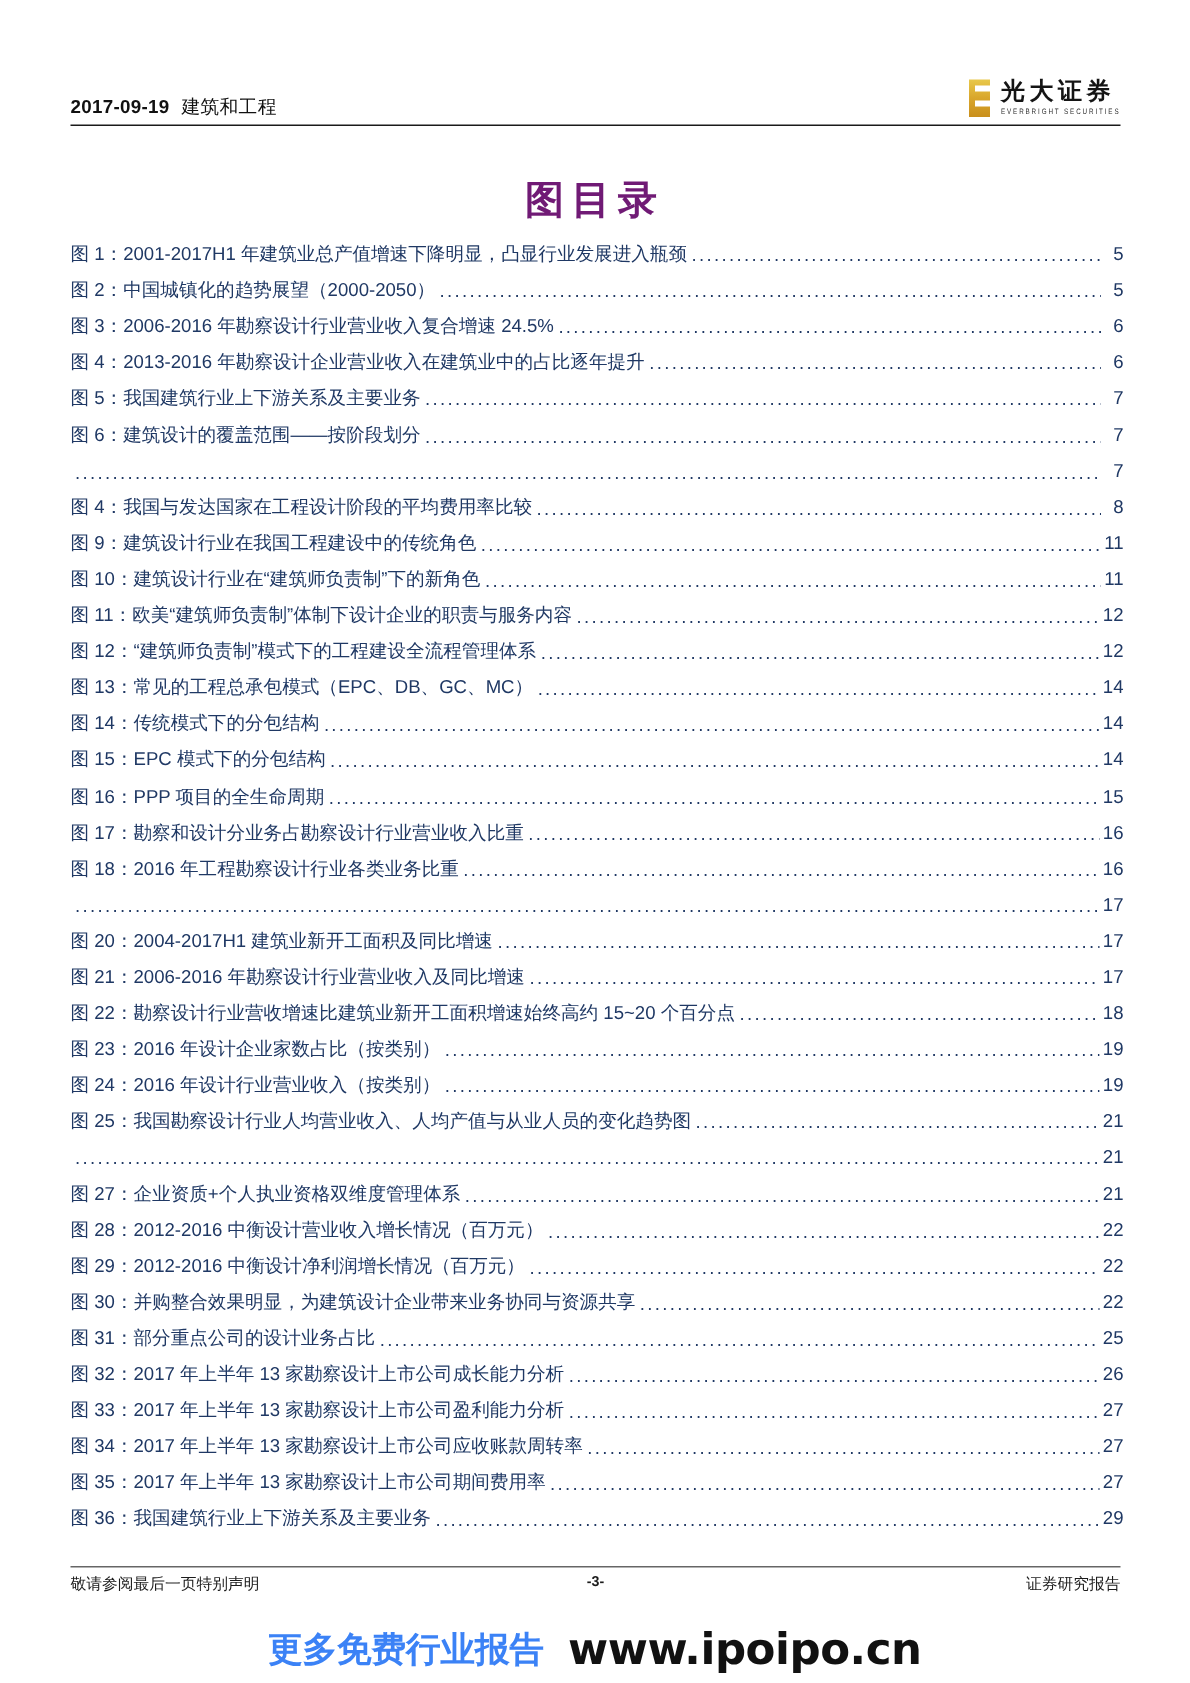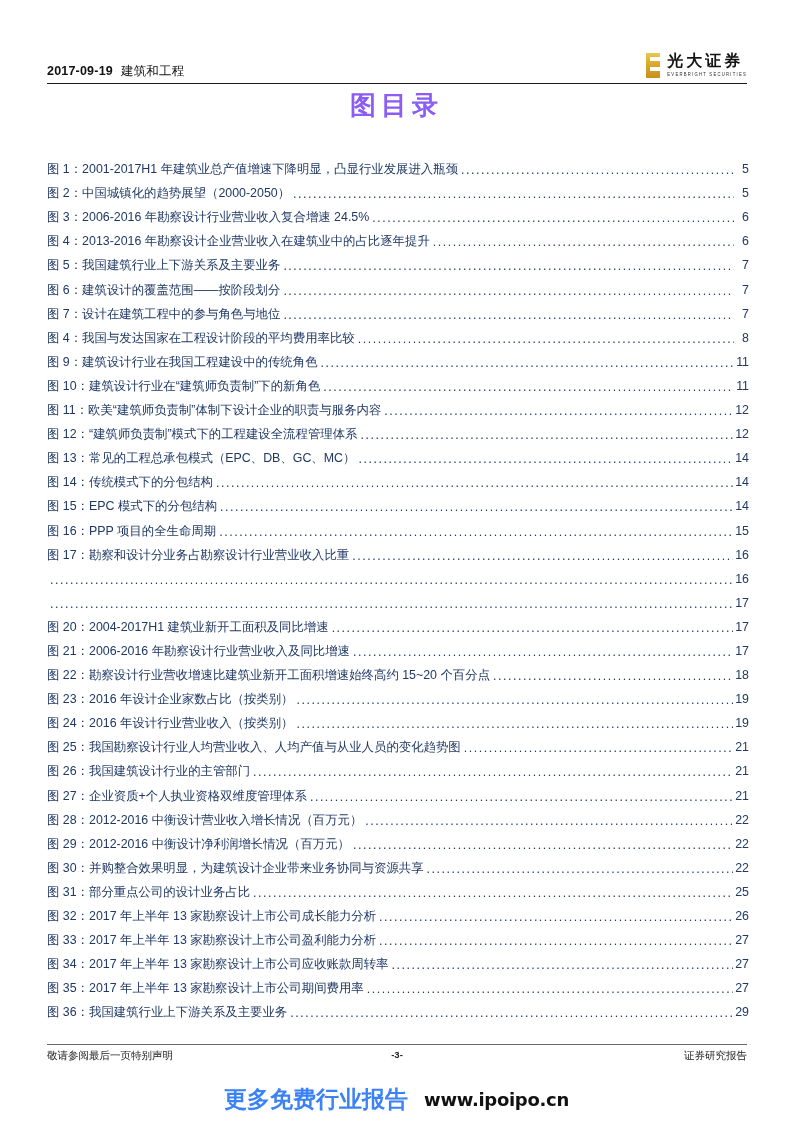--- a/index.html
+++ b/index.html
@@ -105,27 +105,27 @@
     line-height: 1.3;
     margin-top: 1px;
     transform: scaleY(1.25);
     transform-origin: left top;
   }
 
   
   .doc-title {
     position: absolute;
     left: 0;
-    top: 88px;
+    top: 116px;
     width: 793px;
     text-align: center;
     font-family: "DejaVu Serif", "Liberation Serif", serif;
     font-size: 26px;
     font-weight: bold;
-    color: #8b5cf6;
+    color: #701a75;
     letter-spacing: 5px;
   }
 
   
   .toc {
     position: absolute;
     left: 47px;
     top: 157px;
     width: 702px;
   }
@@ -216,21 +216,21 @@
   }
   .banner-cn {
     font-family: "DejaVu Sans", sans-serif;
     font-size: 23px;
     font-weight: bold;
     color: #3b82f6;
     letter-spacing: 0px;
   }
   .banner-url {
     font-family: "DejaVu Sans", sans-serif;
-    font-size: 18px;
+    font-size: 29px;
     font-weight: bold;
     color: #111111;
     margin-left: 16px;
     letter-spacing: -0.3px;
     text-align: right;
   }
 </style>
 </head>
 <body>
 
@@ -277,21 +277,20 @@
         <span class="toc-label">图 5：我国建筑行业上下游关系及主要业务</span>
         <span class="toc-dots">...............................................................................................................................................................</span>
         <span class="toc-page">7</span>
       </div>
       <div class="toc-row">
         <span class="toc-label">图 6：建筑设计的覆盖范围——按阶段划分</span>
         <span class="toc-dots">...............................................................................................................................................................</span>
         <span class="toc-page">7</span>
       </div>
       <div class="toc-row">
-        <span class="toc-label">图 7：设计在建筑工程中的参与角色与地位</span>
         <span class="toc-dots">...............................................................................................................................................................</span>
         <span class="toc-page">7</span>
       </div>
       <div class="toc-row">
         <span class="toc-label">图 4：我国与发达国家在工程设计阶段的平均费用率比较</span>
         <span class="toc-dots">...............................................................................................................................................................</span>
         <span class="toc-page">8</span>
       </div>
       <div class="toc-row">
         <span class="toc-label">图 9：建筑设计行业在我国工程建设中的传统角色</span>
@@ -332,20 +331,21 @@
         <span class="toc-label">图 16：PPP 项目的全生命周期</span>
         <span class="toc-dots">...............................................................................................................................................................</span>
         <span class="toc-page">15</span>
       </div>
       <div class="toc-row">
         <span class="toc-label">图 17：勘察和设计分业务占勘察设计行业营业收入比重</span>
         <span class="toc-dots">...............................................................................................................................................................</span>
         <span class="toc-page">16</span>
       </div>
       <div class="toc-row">
+        <span class="toc-label">图 18：2016 年工程勘察设计行业各类业务比重</span>
         <span class="toc-dots">...............................................................................................................................................................</span>
         <span class="toc-page">16</span>
       </div>
       <div class="toc-row">
         <span class="toc-dots">...............................................................................................................................................................</span>
         <span class="toc-page">17</span>
       </div>
       <div class="toc-row">
         <span class="toc-label">图 20：2004-2017H1 建筑业新开工面积及同比增速</span>
         <span class="toc-dots">...............................................................................................................................................................</span>
@@ -370,21 +370,20 @@
         <span class="toc-label">图 24：2016 年设计行业营业收入（按类别）</span>
         <span class="toc-dots">...............................................................................................................................................................</span>
         <span class="toc-page">19</span>
       </div>
       <div class="toc-row">
         <span class="toc-label">图 25：我国勘察设计行业人均营业收入、人均产值与从业人员的变化趋势图</span>
         <span class="toc-dots">...............................................................................................................................................................</span>
         <span class="toc-page">21</span>
       </div>
       <div class="toc-row">
-        <span class="toc-label">图 26：我国建筑设计行业的主管部门</span>
         <span class="toc-dots">...............................................................................................................................................................</span>
         <span class="toc-page">21</span>
       </div>
       <div class="toc-row">
         <span class="toc-label">图 27：企业资质+个人执业资格双维度管理体系</span>
         <span class="toc-dots">...............................................................................................................................................................</span>
         <span class="toc-page">21</span>
       </div>
       <div class="toc-row">
         <span class="toc-label">图 28：2012-2016 中衡设计营业收入增长情况（百万元）</span>

